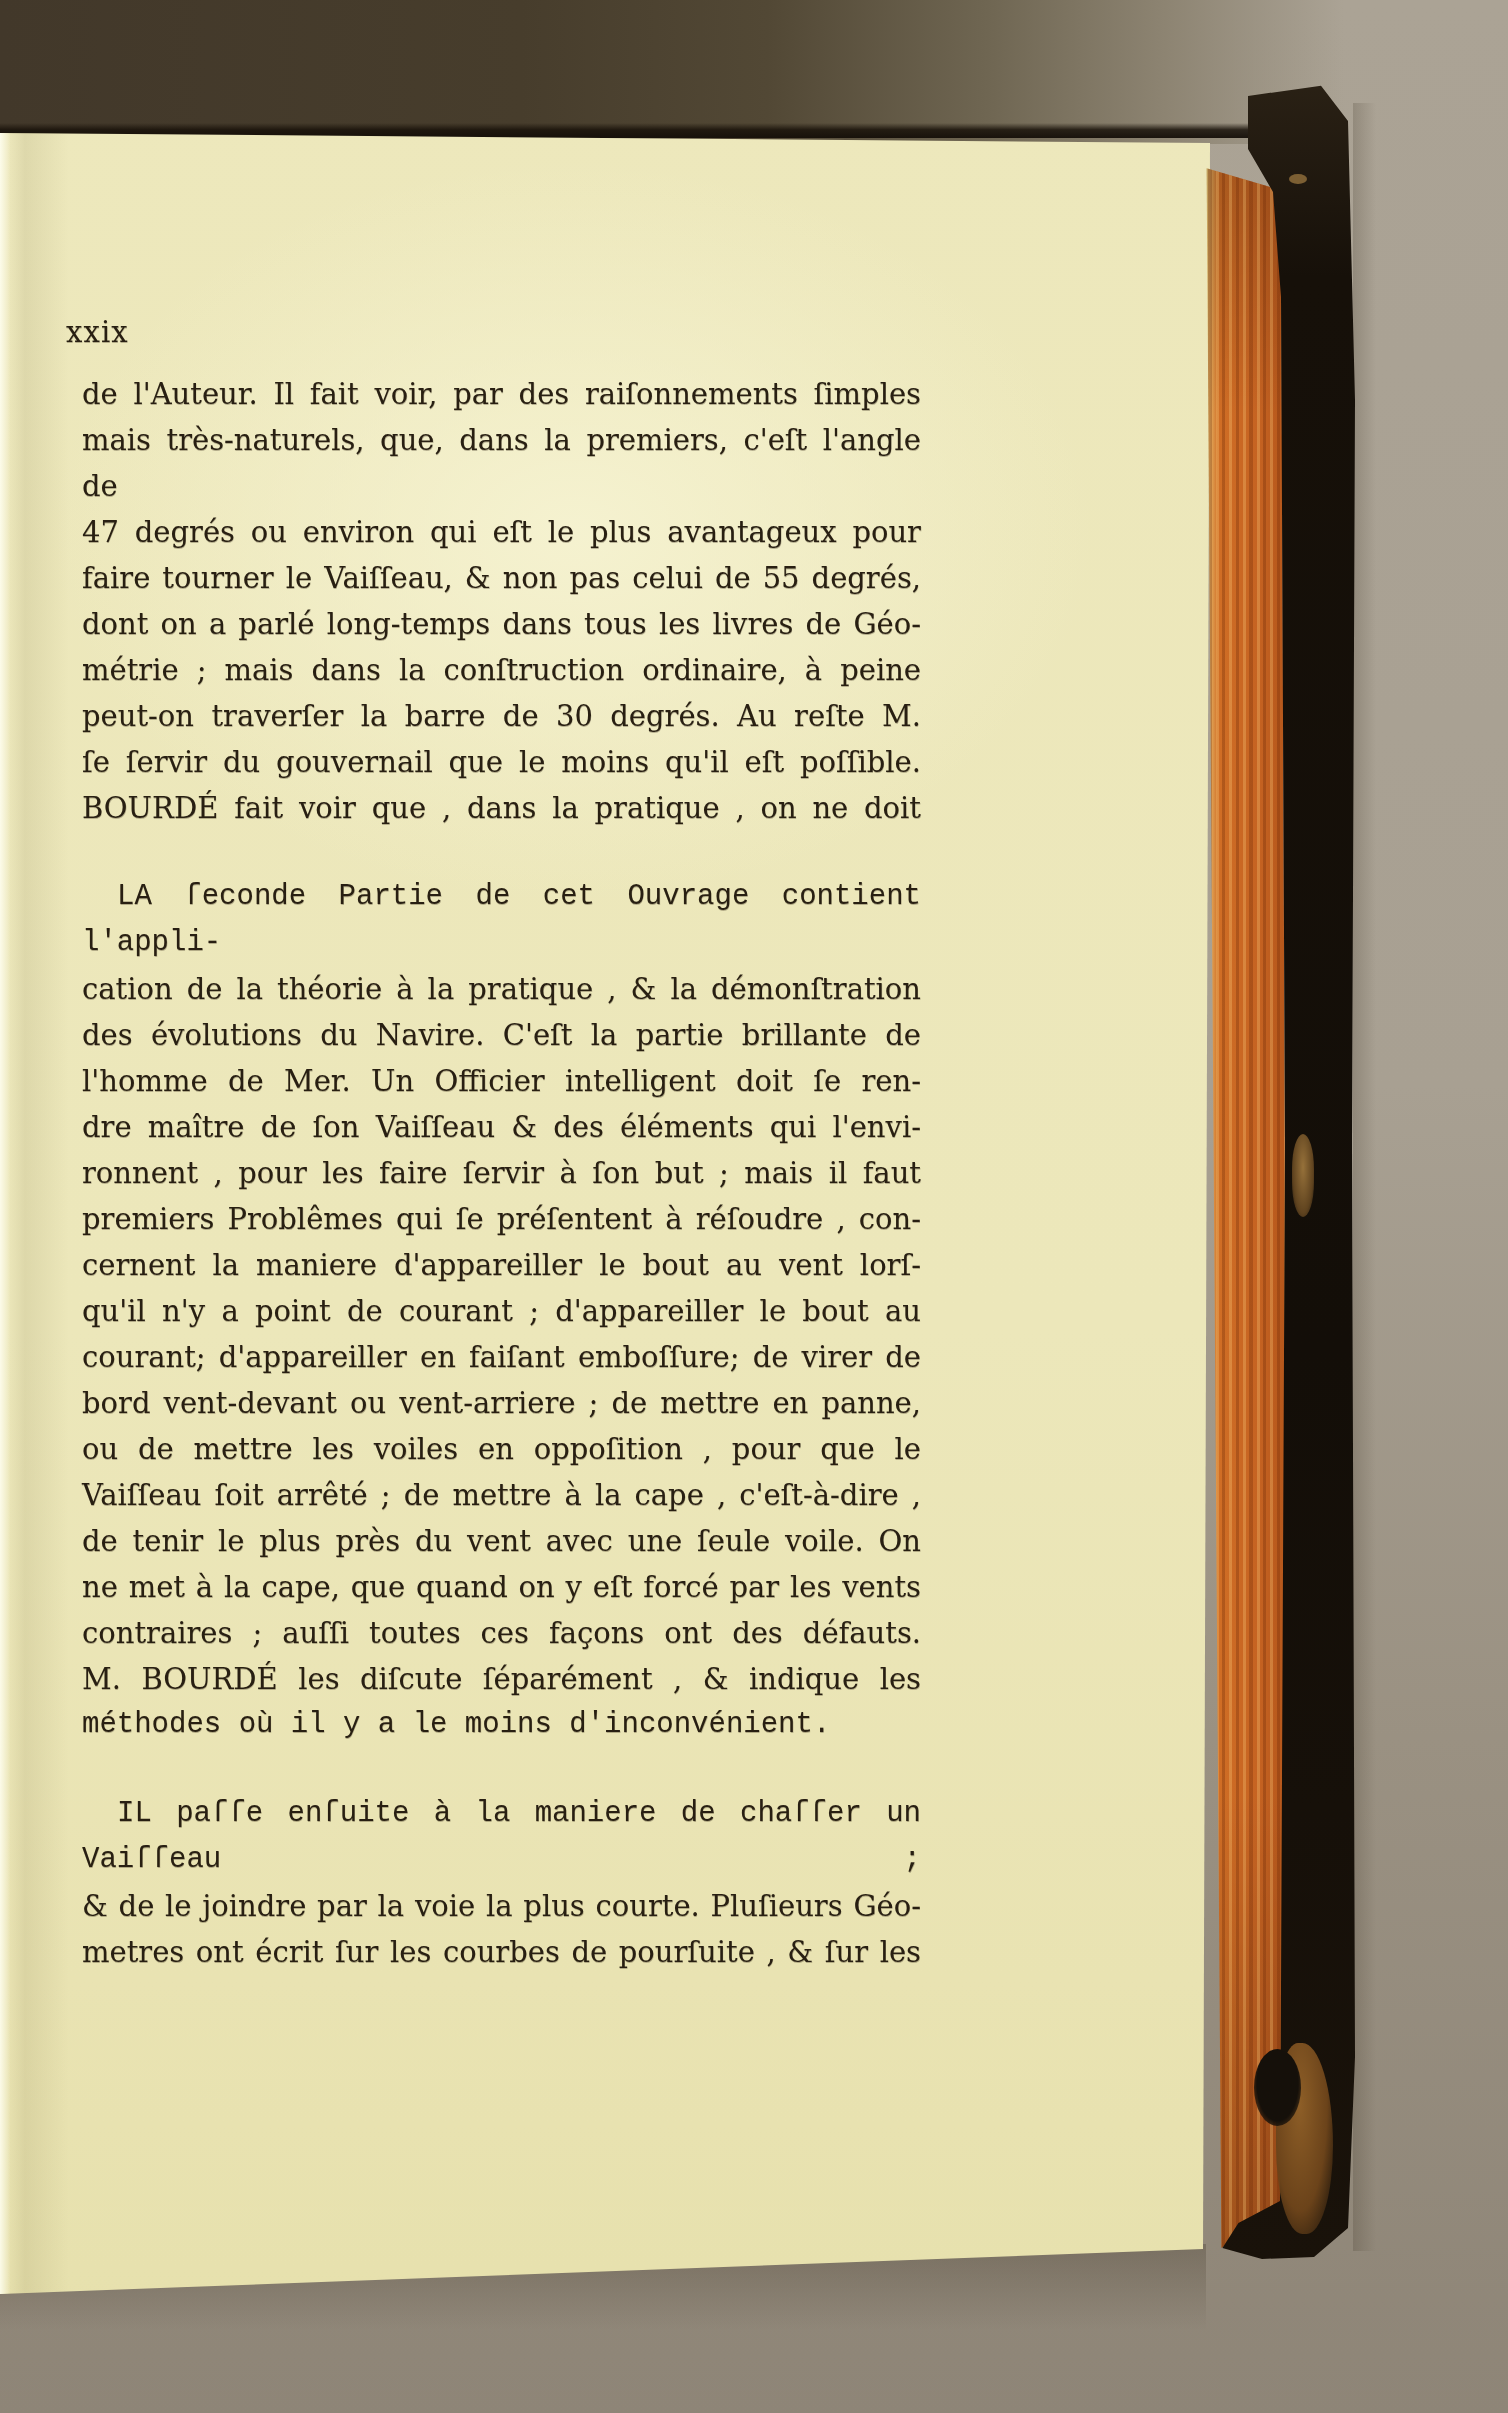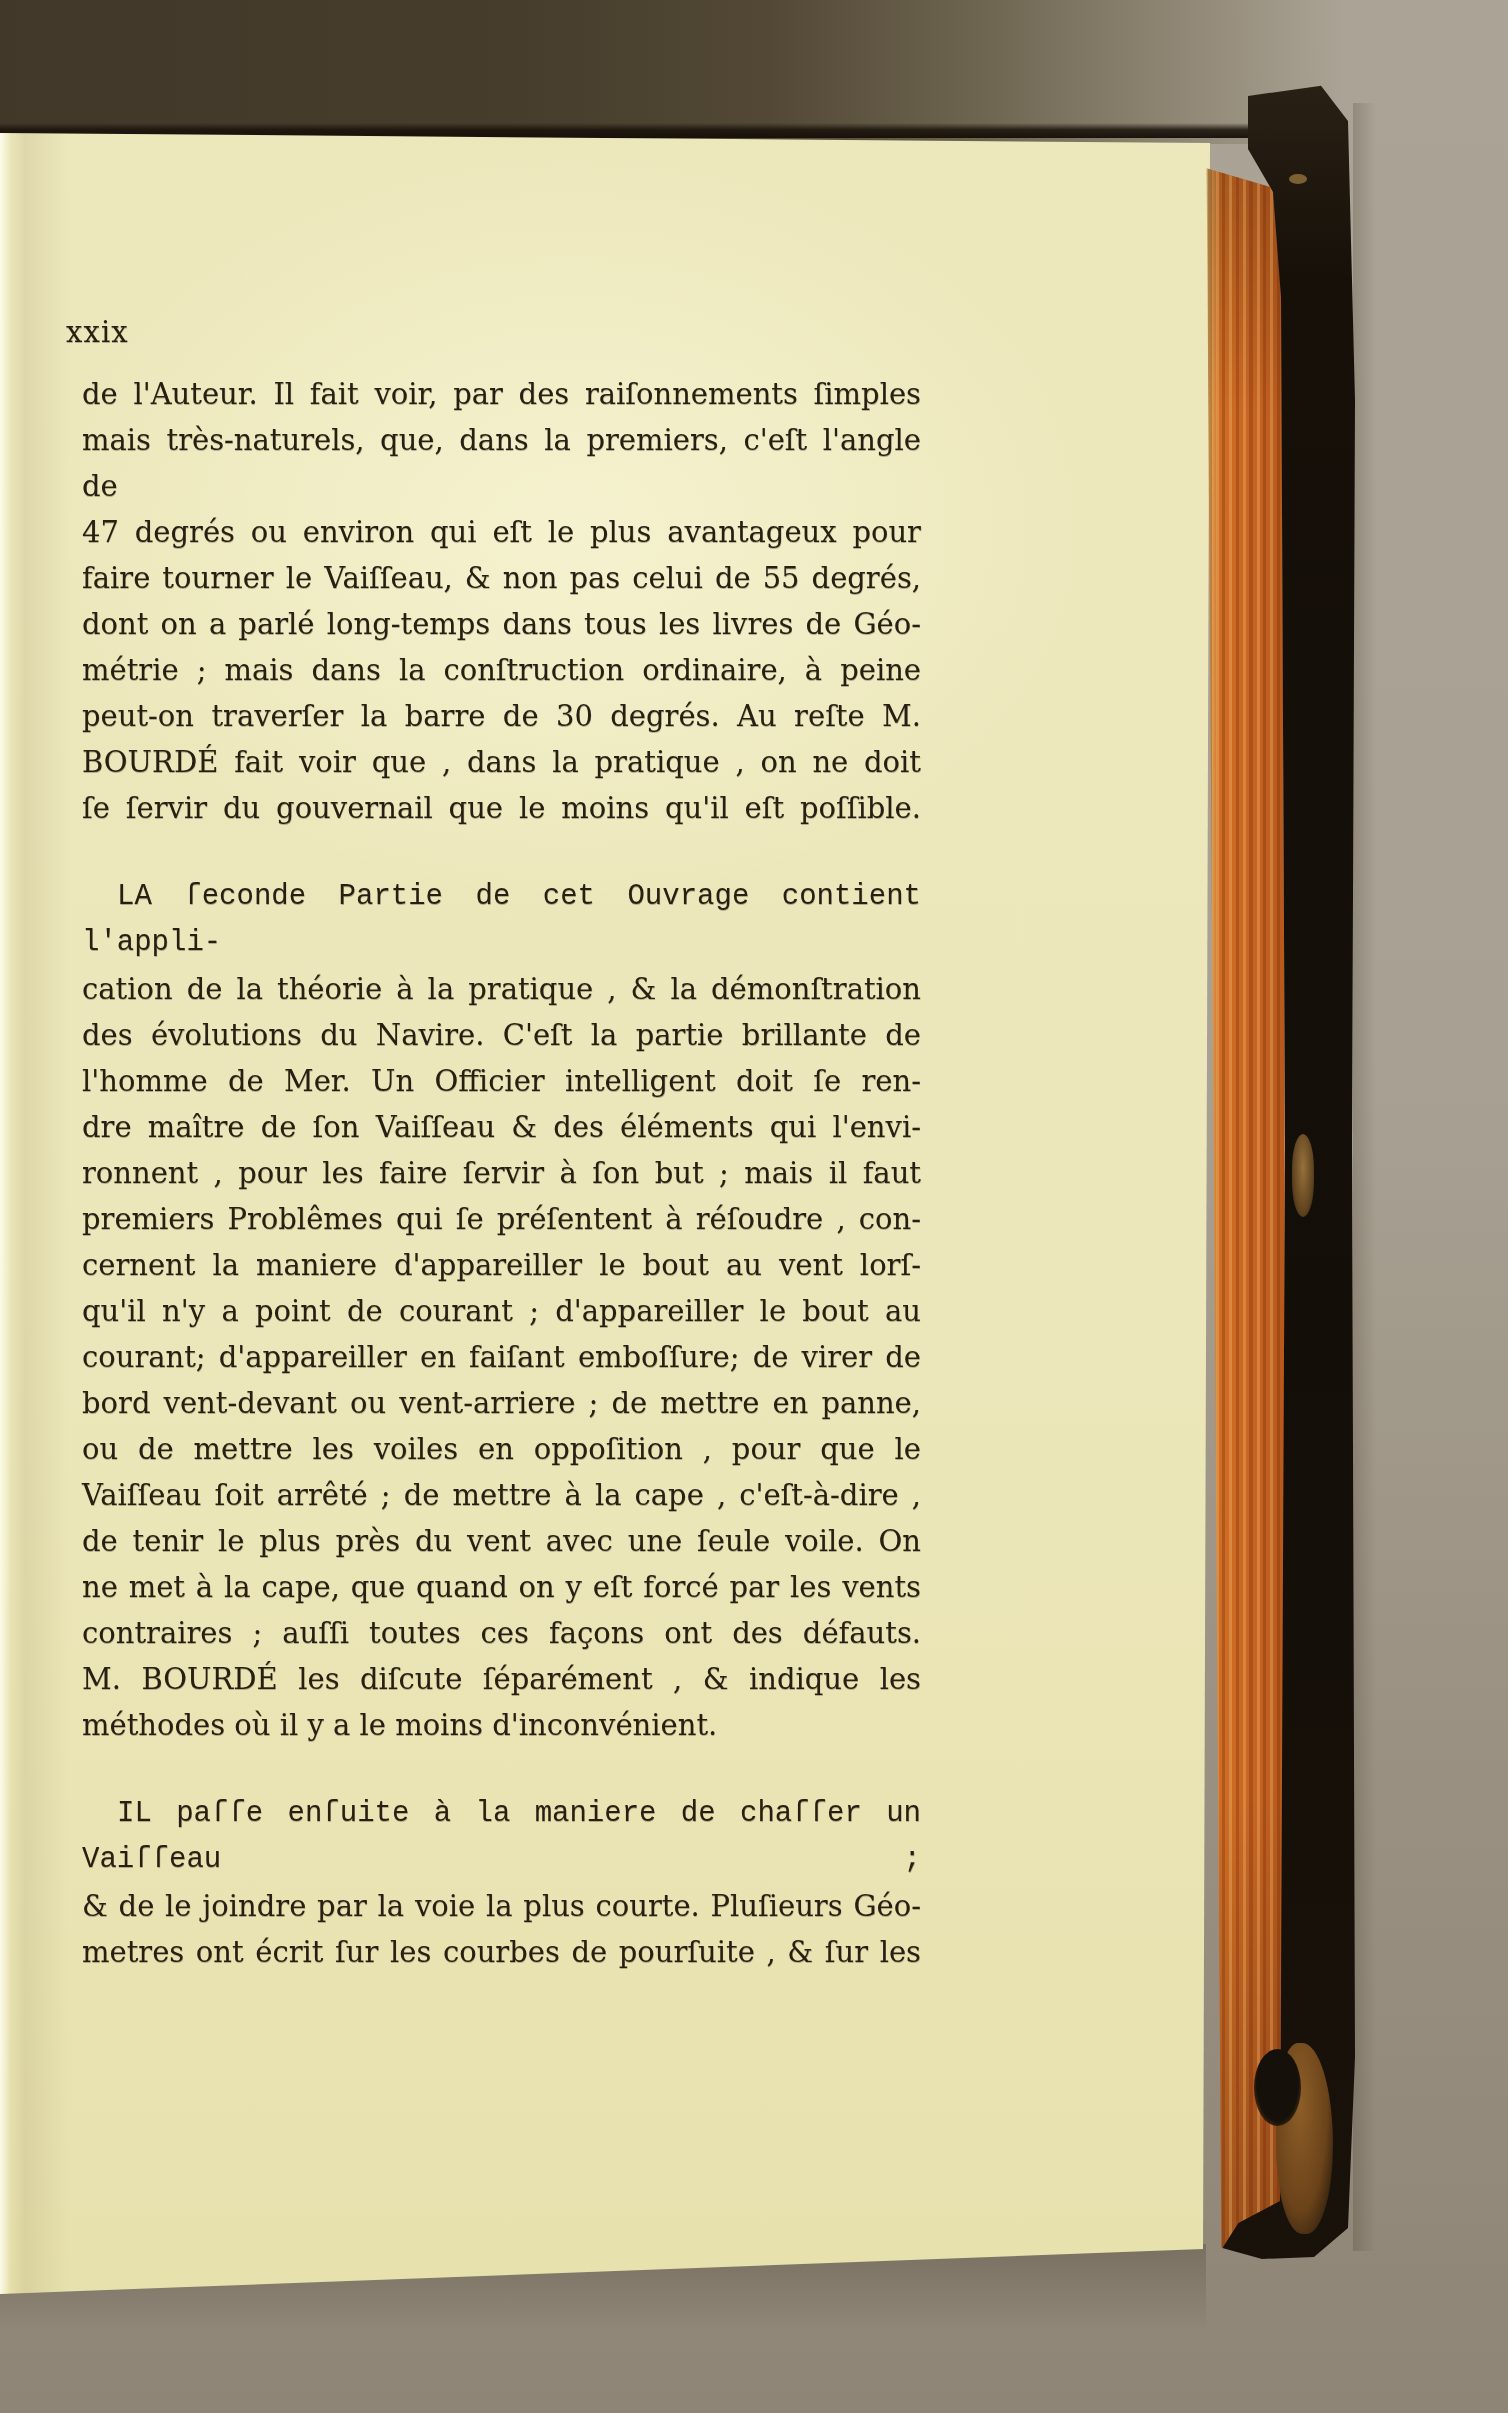--- a/index.html
+++ b/index.html
@@ -88,21 +88,21 @@
     text-align: right;
     padding-right: 26px;
     letter-spacing: 1.1px;
   }
   .para { margin: 16px; }
   .gap-above { margin-top: 43px; }
   .line {
     text-align: justify;
     text-align-last: justify;
   }
-  .line.para-end { text-align-last: left; }
+  .line.para-end { text-align-last: left; font-family: Liberation Mono, monospace; }
   .line.indent { text-indent: 35px; font-family: Liberation Mono, monospace; }
 </style>
 </head>
 <body>
 
 <div class="backdrop"></div>
 <div class="backdrop-right-shade"></div>
 <div class="top-shadow-band"></div>
 <div class="page-bottom-shadow"></div>
 <div class="page-top-line"></div>
@@ -113,22 +113,22 @@
     <div class="line page-number-line">xxix</div>
 
     <div class="para">
       <div class="line">de l'Auteur. Il fait voir, par des raiſonnements ſimples</div>
       <div class="line">mais très-naturels, que, dans la premiers, c'eſt l'angle de</div>
       <div class="line">47 degrés ou environ qui eſt le plus avantageux pour</div>
       <div class="line">faire tourner le Vaiſſeau, &amp; non pas celui de 55 degrés,</div>
       <div class="line">dont on a parlé long-temps dans tous les livres de Géo-</div>
       <div class="line">métrie ; mais dans la conſtruction ordinaire, à peine</div>
       <div class="line">peut-on traverſer la barre de 30 degrés. Au reſte M.</div>
+      <div class="line">ſe ſervir du gouvernail que le moins qu'il eſt poſſible.</div>
       <div class="line">BOURDÉ fait voir que , dans la pratique , on ne doit</div>
-      <div class="line">ſe ſervir du gouvernail que le moins qu'il eſt poſſible.</div>
     </div>
 
     <div class="para gap-above">
       <div class="line indent">LA ſeconde Partie de cet Ouvrage contient l'appli-</div>
       <div class="line">cation de la théorie à la pratique , &amp; la démonſtration</div>
       <div class="line">des évolutions du Navire. C'eſt la partie brillante de</div>
       <div class="line">l'homme de Mer. Un Officier intelligent doit ſe ren-</div>
       <div class="line">dre maître de ſon Vaiſſeau &amp; des éléments qui l'envi-</div>
       <div class="line">ronnent , pour les faire ſervir à ſon but ; mais il faut</div>
       <div class="line">premiers Problêmes qui ſe préſentent à réſoudre , con-</div>

